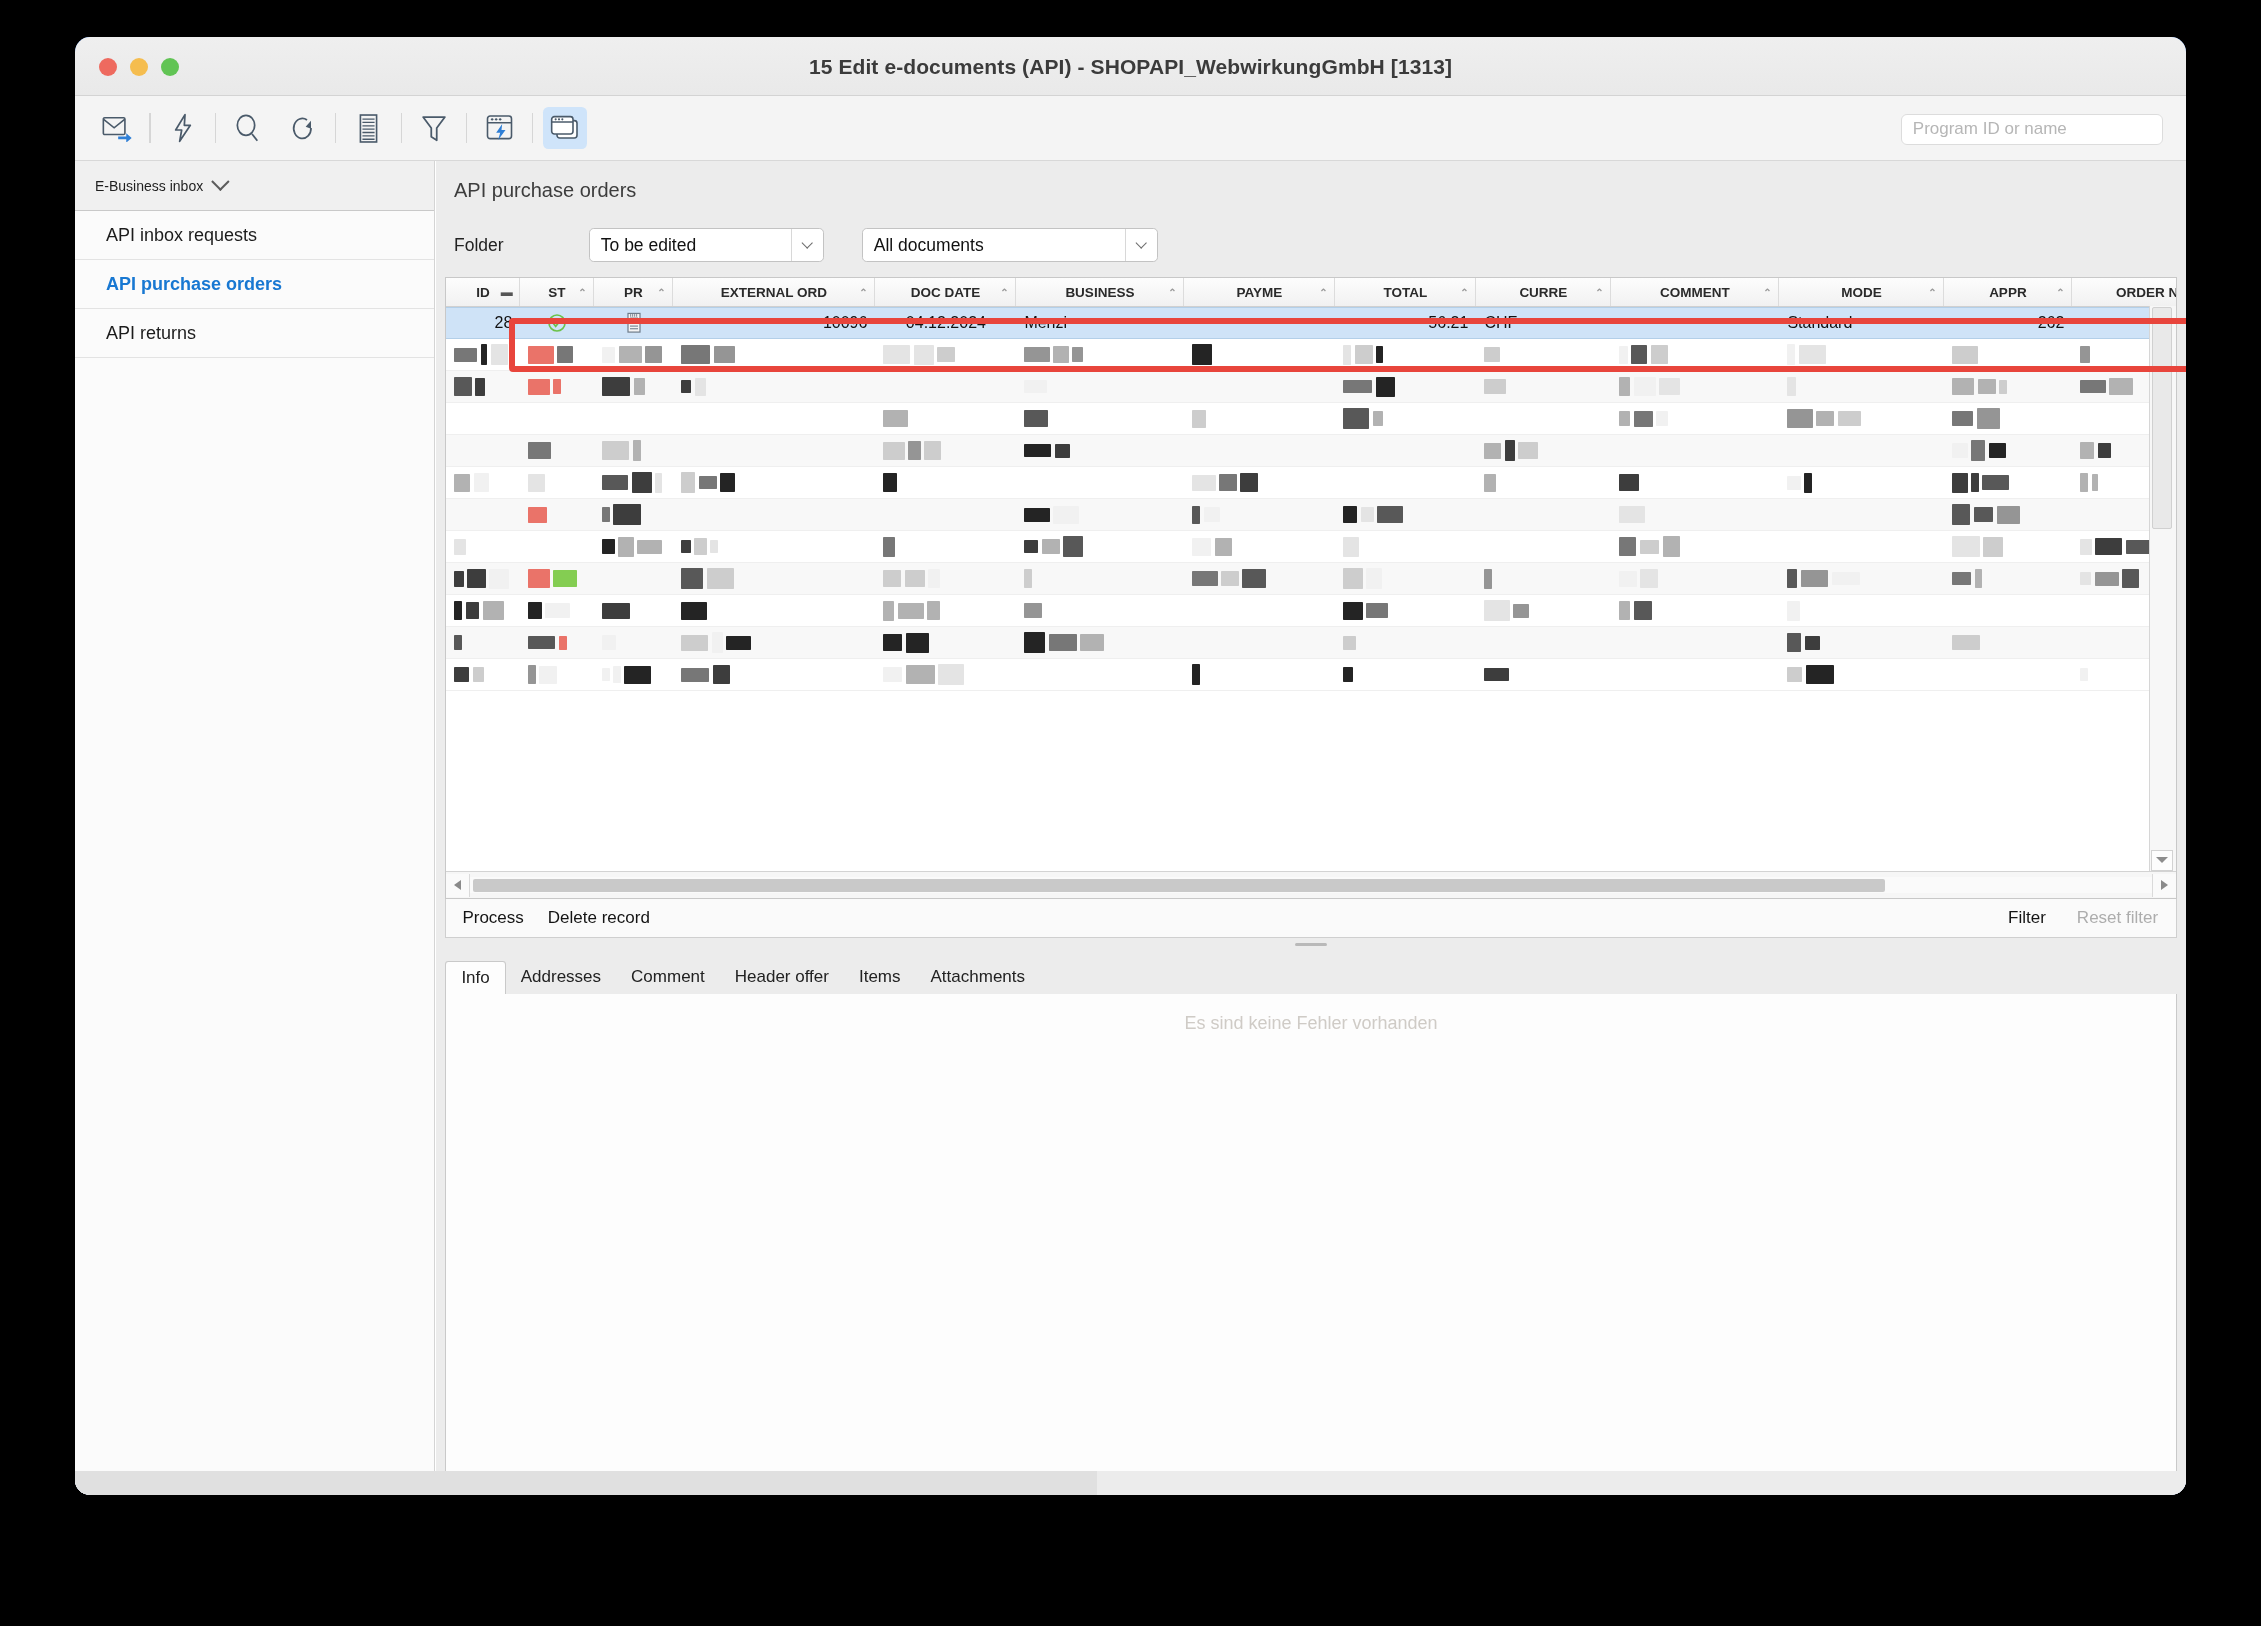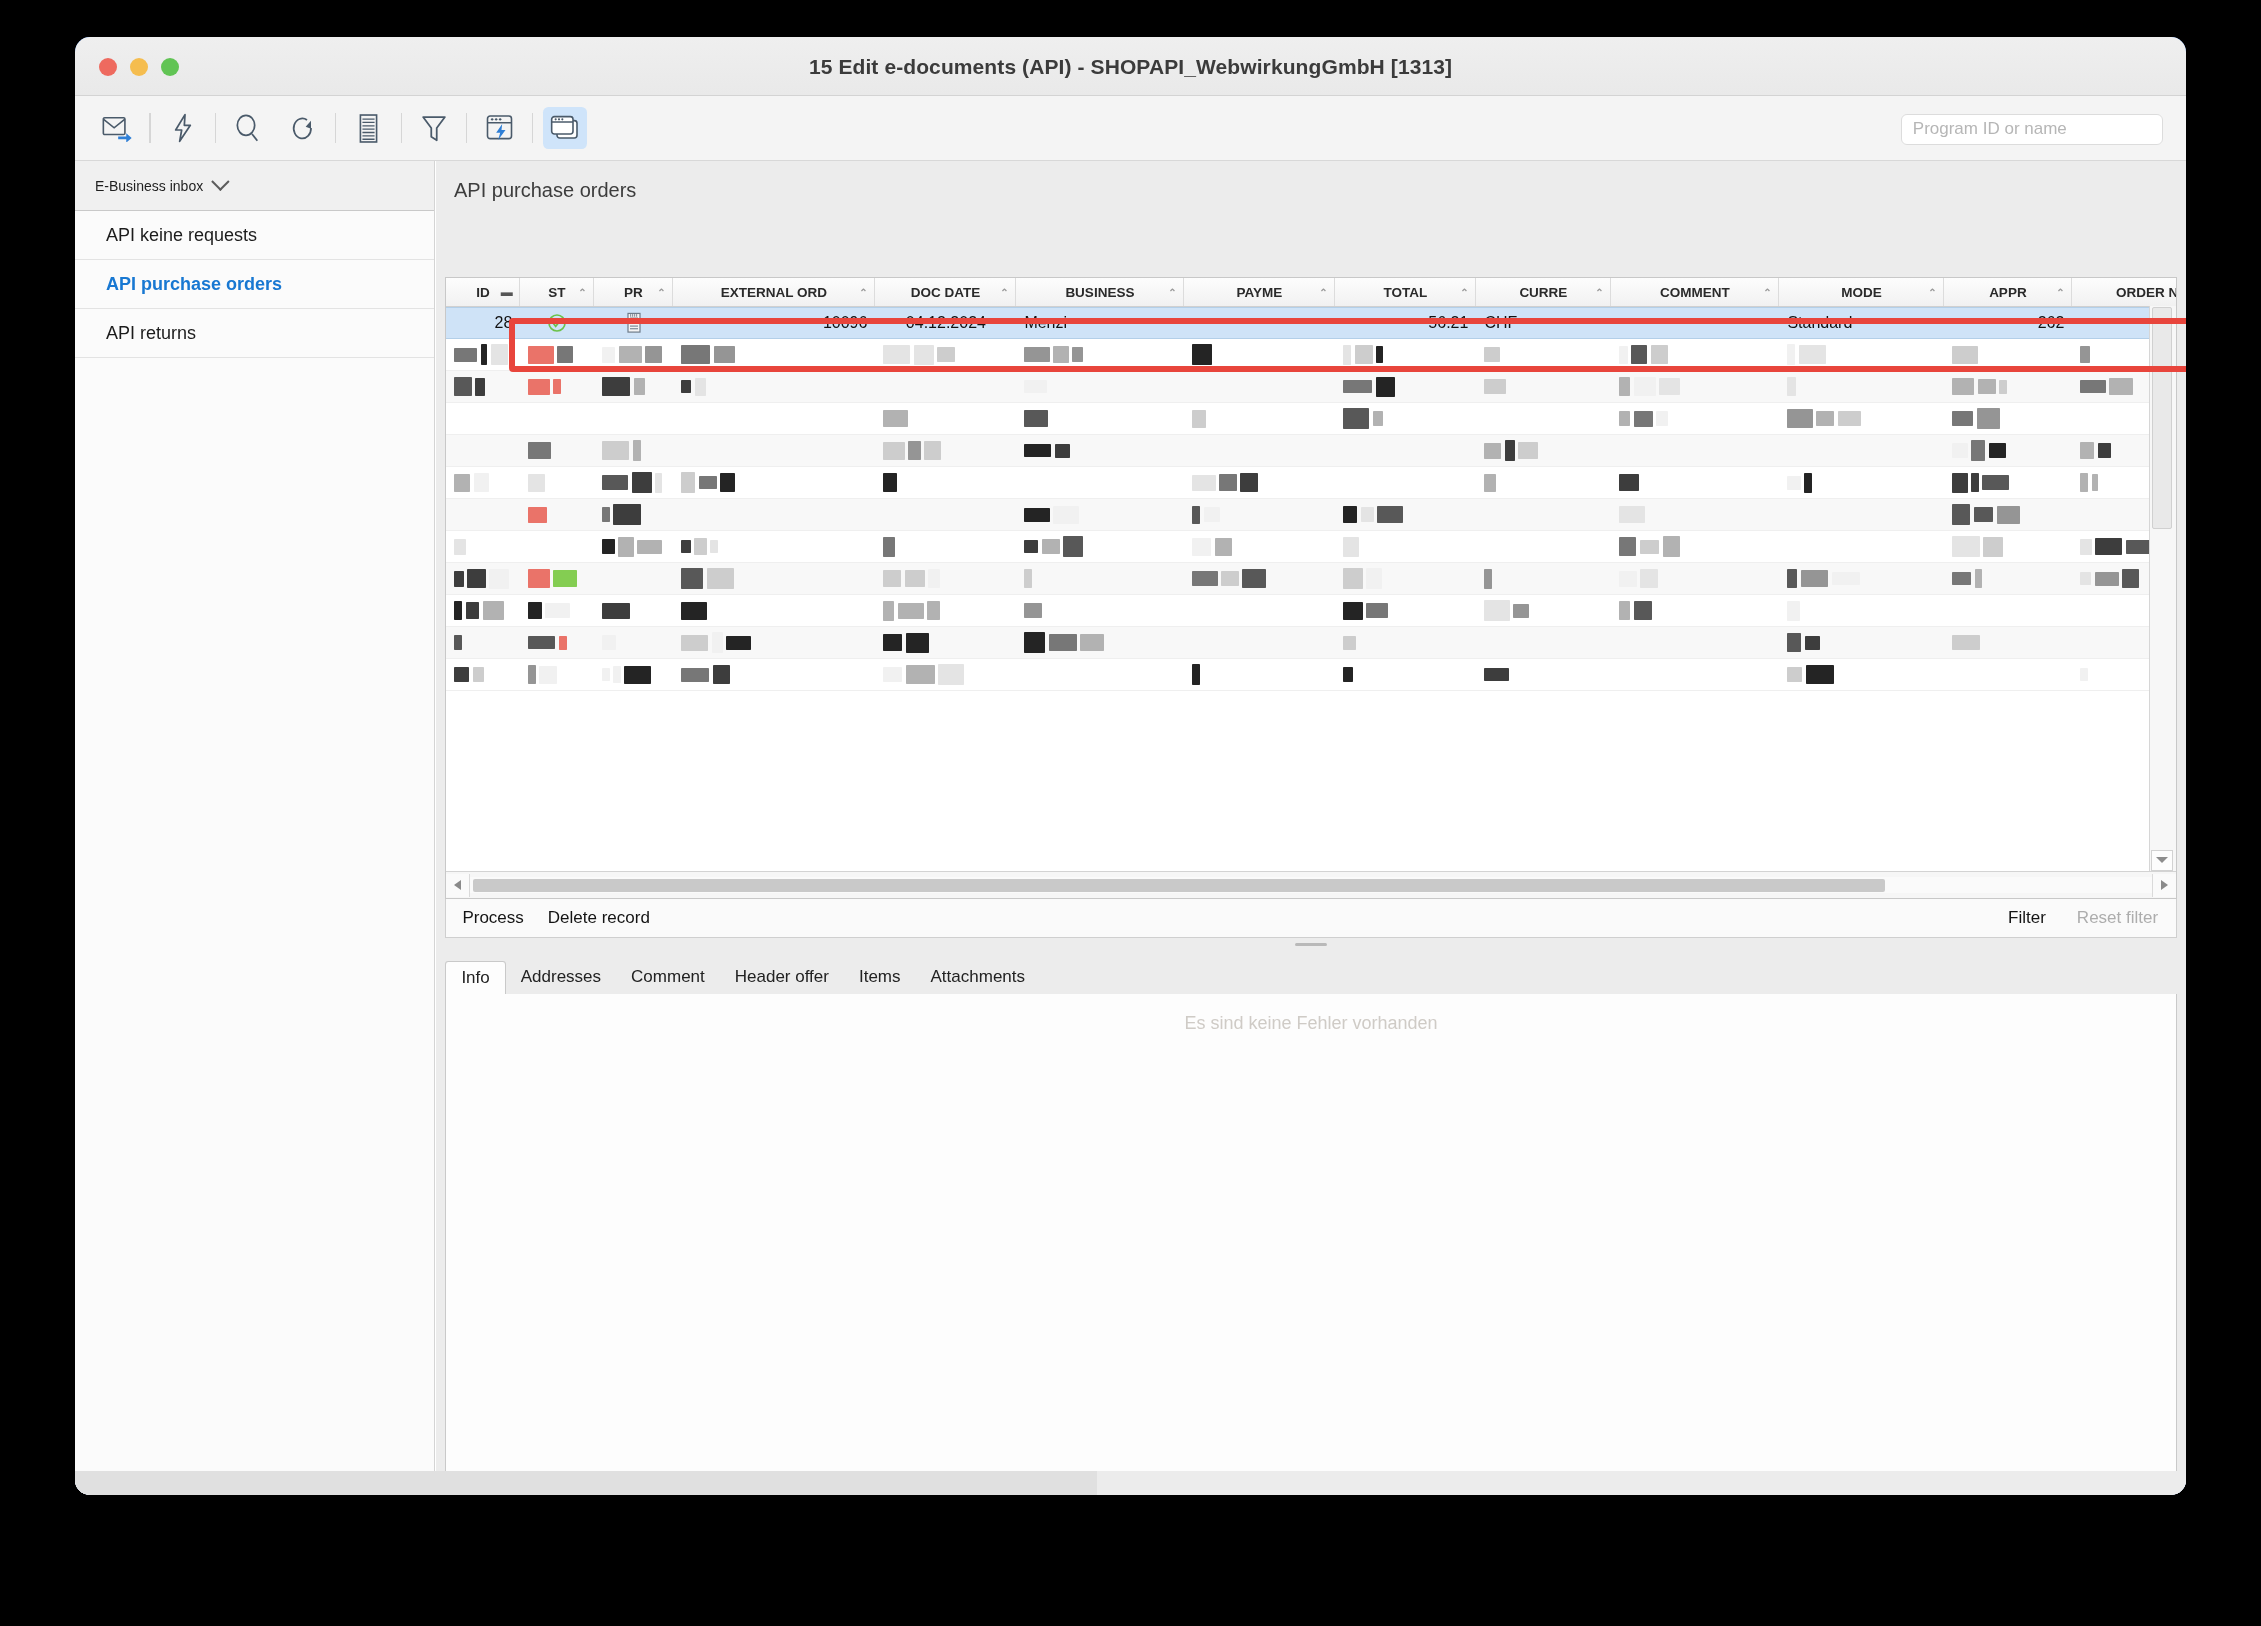--- a/index.html
+++ b/index.html
@@ -592,36 +592,51 @@
   </div>
 
   <div id="body-split">
 
     <div id="sidebar">
       <div id="sidebar-header">
         <span id="sidebar-header-label">E-Business inbox</span>
         <span class="chev"></span>
       </div>
       <div class="side-item">
-        <span>API keine requests</span>
+        <span>API inbox requests</span>
       </div>
       <div class="side-item selected">
         <span>API purchase orders</span>
       </div>
       <div class="side-item">
         <span>API returns</span>
       </div>
     </div>
 
     <div id="main">
 
       <div id="page-title-wrap">
         <span id="page-title-text">API purchase orders</span>
       </div>
 
+      <div id="filterbar">
+        <span id="folder-label">Folder</span>
+        <div class="combo" id="combo-folder">
+          <span class="combo-text">To be edited</span>
+          <span class="combo-arrow">
+              <i></i>
+            </span>
+        </div>
+        <div class="combo" id="combo-doctype">
+          <span class="combo-text">All documents</span>
+          <span class="combo-arrow">
+              <i></i>
+            </span>
+        </div>
+      </div>
 
       <div id="table-area">
         <div id="table-head">
             <div class="th" style="width: 74px; flex: 0 0 74px;">
               <span>ID</span>
               <span class="sort-mark strong">▬</span>
             </div>
             <div class="th" style="width: 74px; flex: 0 0 74px;">
               <span>ST</span>
               <span class="sort-mark">⌃</span>

